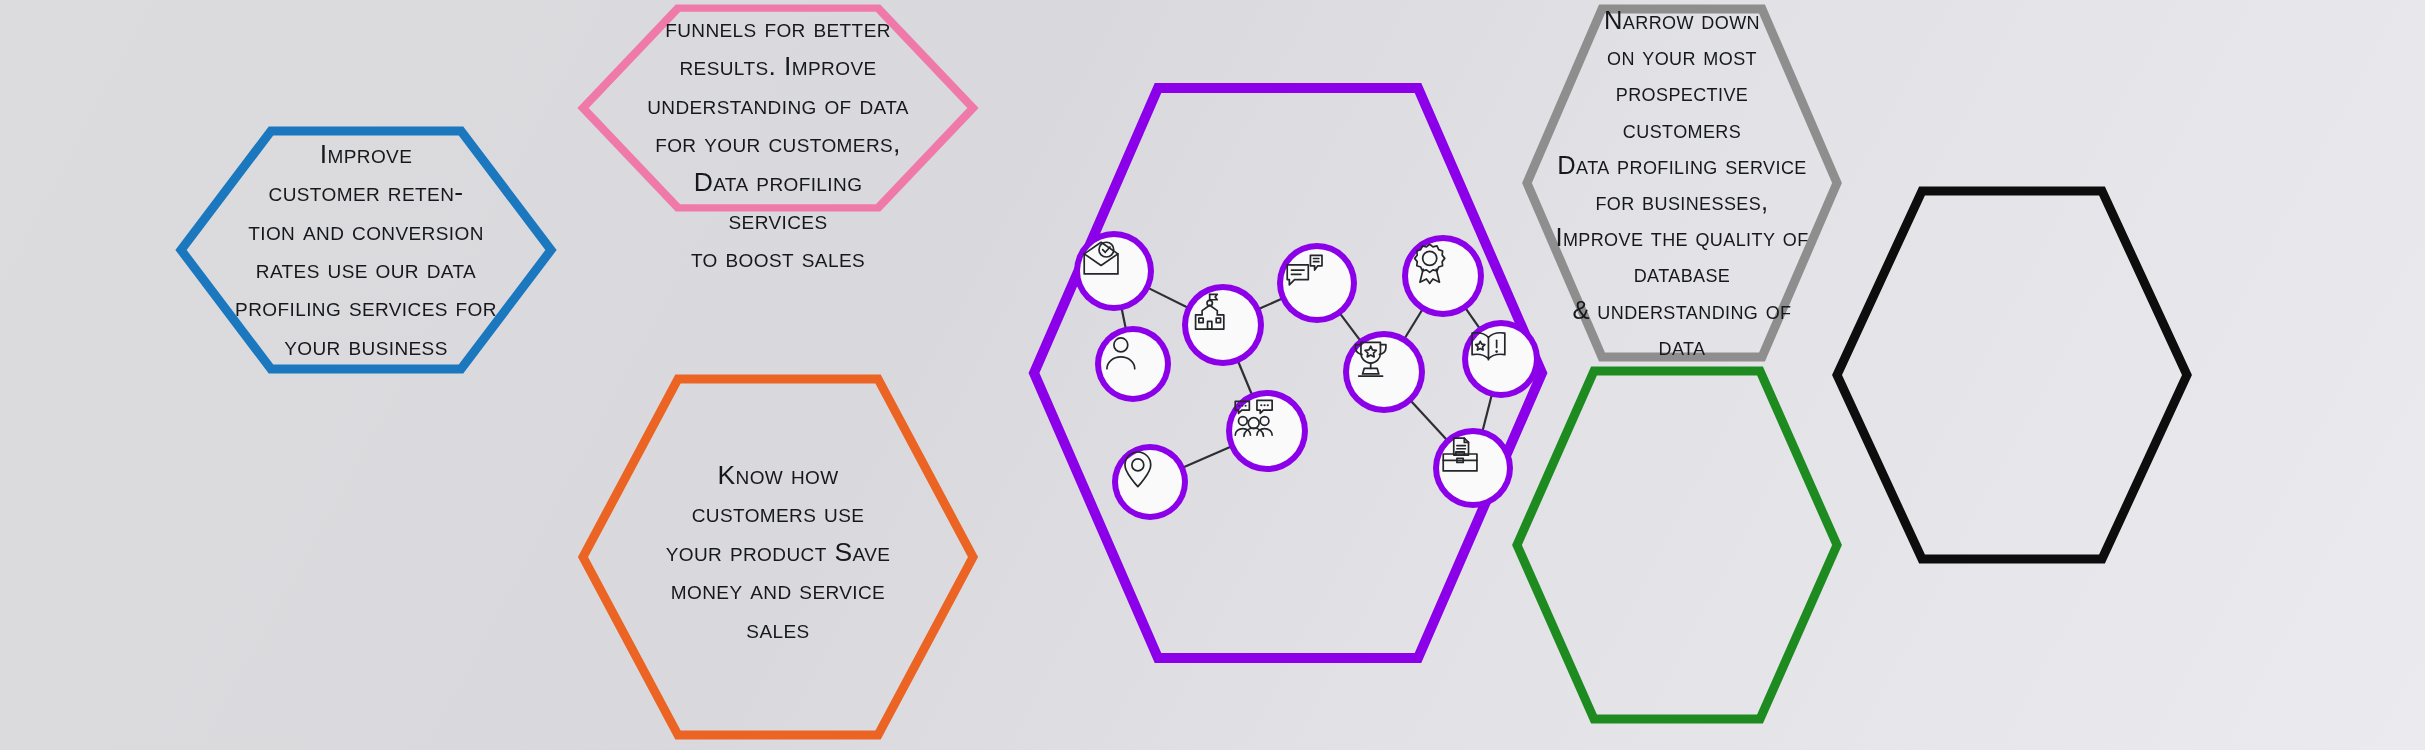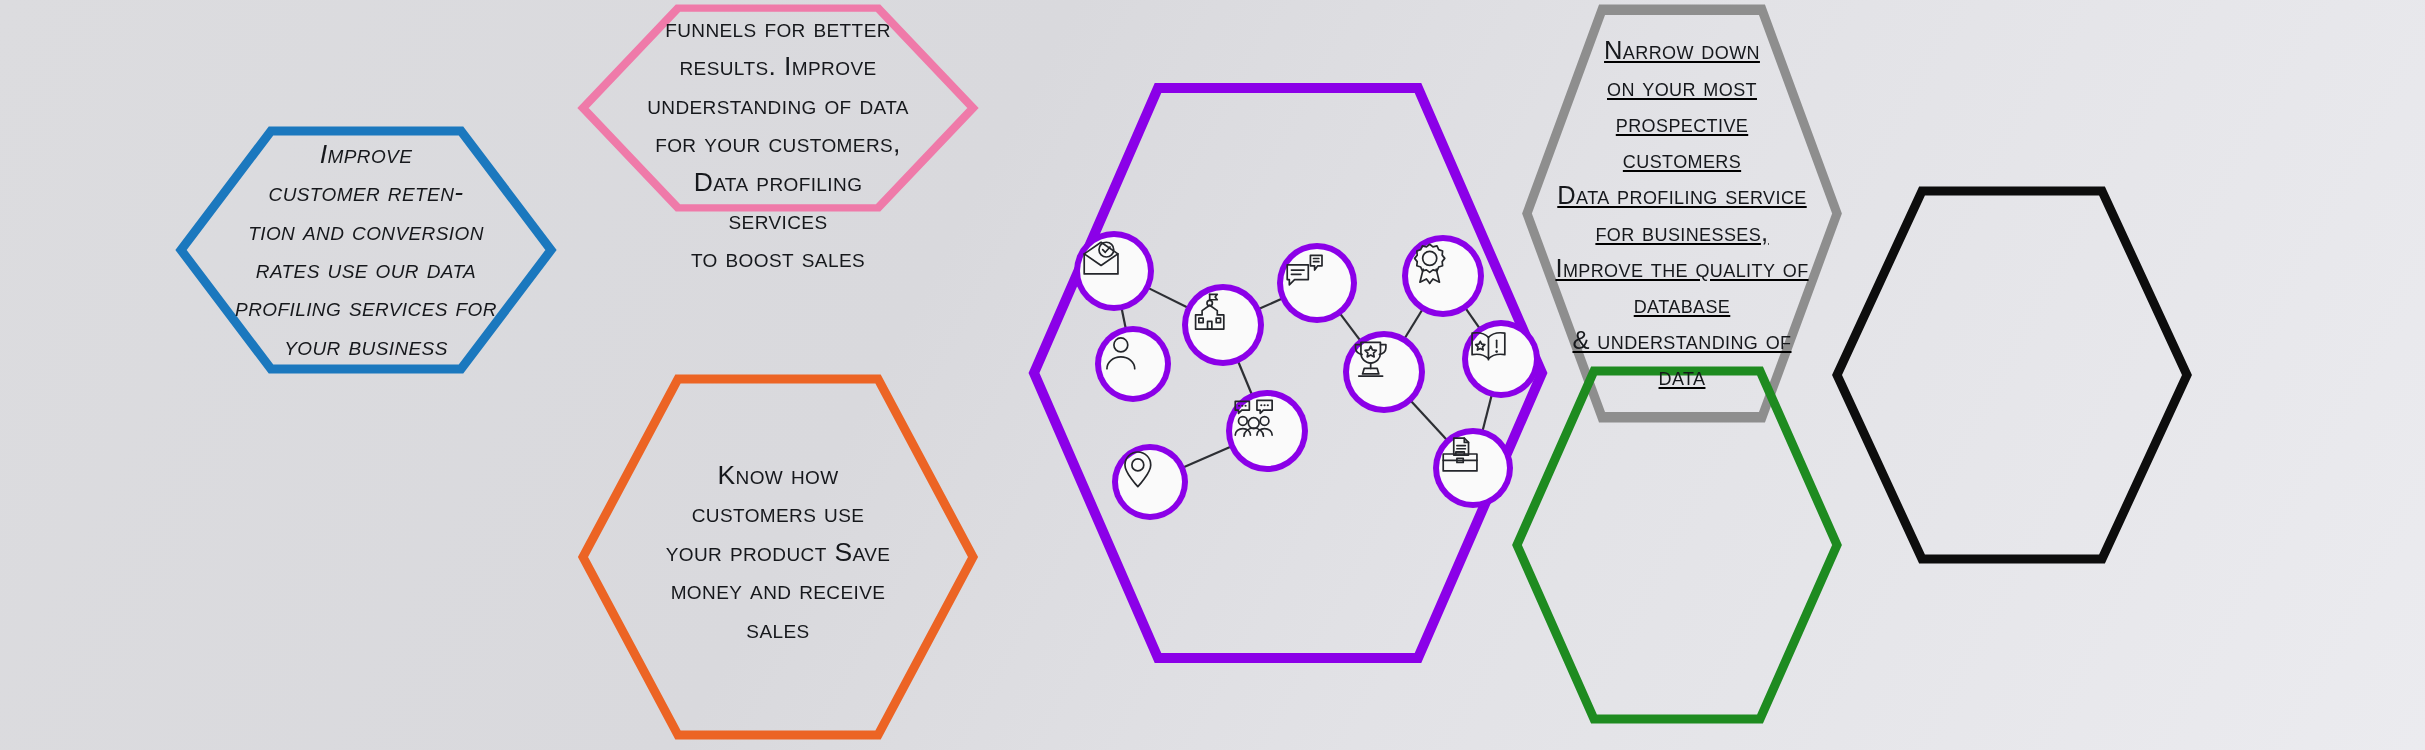--- a/index.html
+++ b/index.html
@@ -27,25 +27,25 @@
     letter-spacing:.4px;
     white-space:pre-line;
     pointer-events:none;
   }
 
   
   #hex-blue   {left:176px; top:126px; width:380px; height:248px;}
   #hex-pink   {left:578px; top:4px;   width:400px; height:208px;}
   #hex-orange {left:578px; top:374px; width:400px; height:366px;}
   #hex-center {left:1028px;top:82px;  width:520px; height:582px;}
-  #hex-gray   {left:1522px;top:4px;   width:320px; height:419px;text-decoration:underline;}
+  #hex-gray   {left:1522px;top:4px;   width:320px; height:358px;}
   #hex-green  {left:1512px;top:366px; width:330px; height:358px;}
   #hex-black  {left:1832px;top:186px; width:360px; height:378px;}
 
-  #hex-blue   .txt{font-size:26.5px;line-height:1.45;width:290px;font-style:italic;}
+  #hex-blue   .txt{font-size:26.5px;line-height:1.45;width:290px;}
   #hex-pink   .txt{font-size:26.5px;line-height:1.45;width:330px;margin-bottom:6px;}
   #hex-orange .txt{font-size:26.5px;line-height:1.45;width:300px;margin-top:-10px;}
   #hex-gray   .txt{font-size:25.5px;line-height:1.42;width:300px;}
   #hex-green  .txt{font-size:26.5px;line-height:1.45;width:290px;margin-top:-4px;}
   #hex-black  .txt{font-size:26.5px;line-height:1.45;width:330px;margin-top:-14px;}
 
   
   #network{position:absolute;inset:0;z-index:4;}
   #network svg.links{position:absolute;inset:0;width:100%;height:100%;}
   .node{
@@ -91,21 +91,21 @@
 to boost sales</div>
   </div>
 
   <div class="hex" id="hex-orange">
     <svg viewBox="0 0 400 366" preserveAspectRatio="none">
       <polygon points="100,5 300,5 395,183 300,361 100,361 5,183" fill="none" stroke="#ec6424" stroke-width="9" stroke-linejoin="miter"></polygon>
     </svg>
     <div class="txt">Know how
 customers use
 your product Save
-money and receive
+money and service
 sales</div>
   </div>
 
   <div class="hex" id="hex-gray">
     <svg viewBox="0 0 320 358" preserveAspectRatio="none">
       <polygon points="80,5 240,5 315,179 240,353 80,353 5,179" fill="none" stroke="#8e8e8e" stroke-width="9" stroke-linejoin="miter"></polygon>
     </svg>
     <div class="txt">Narrow down
 on your most
 prospective

